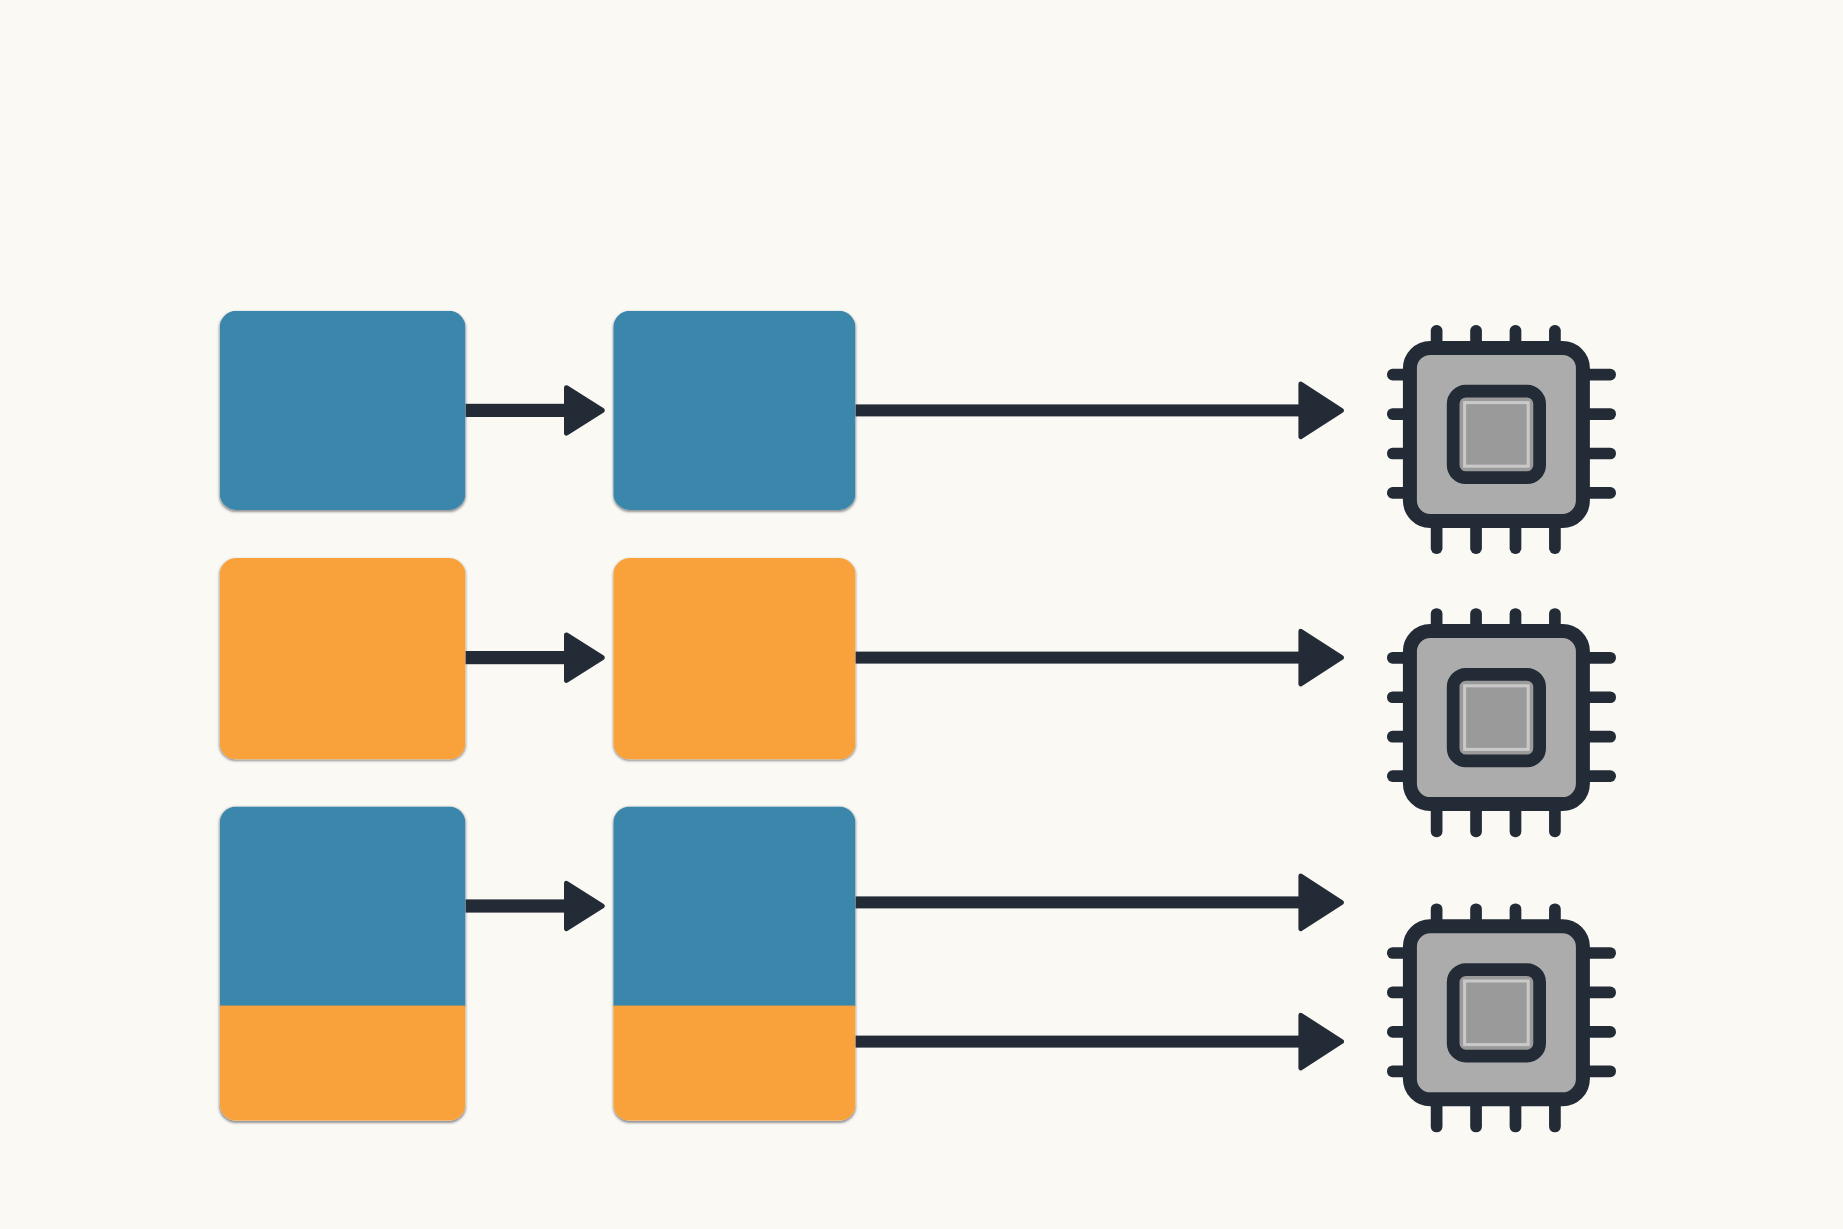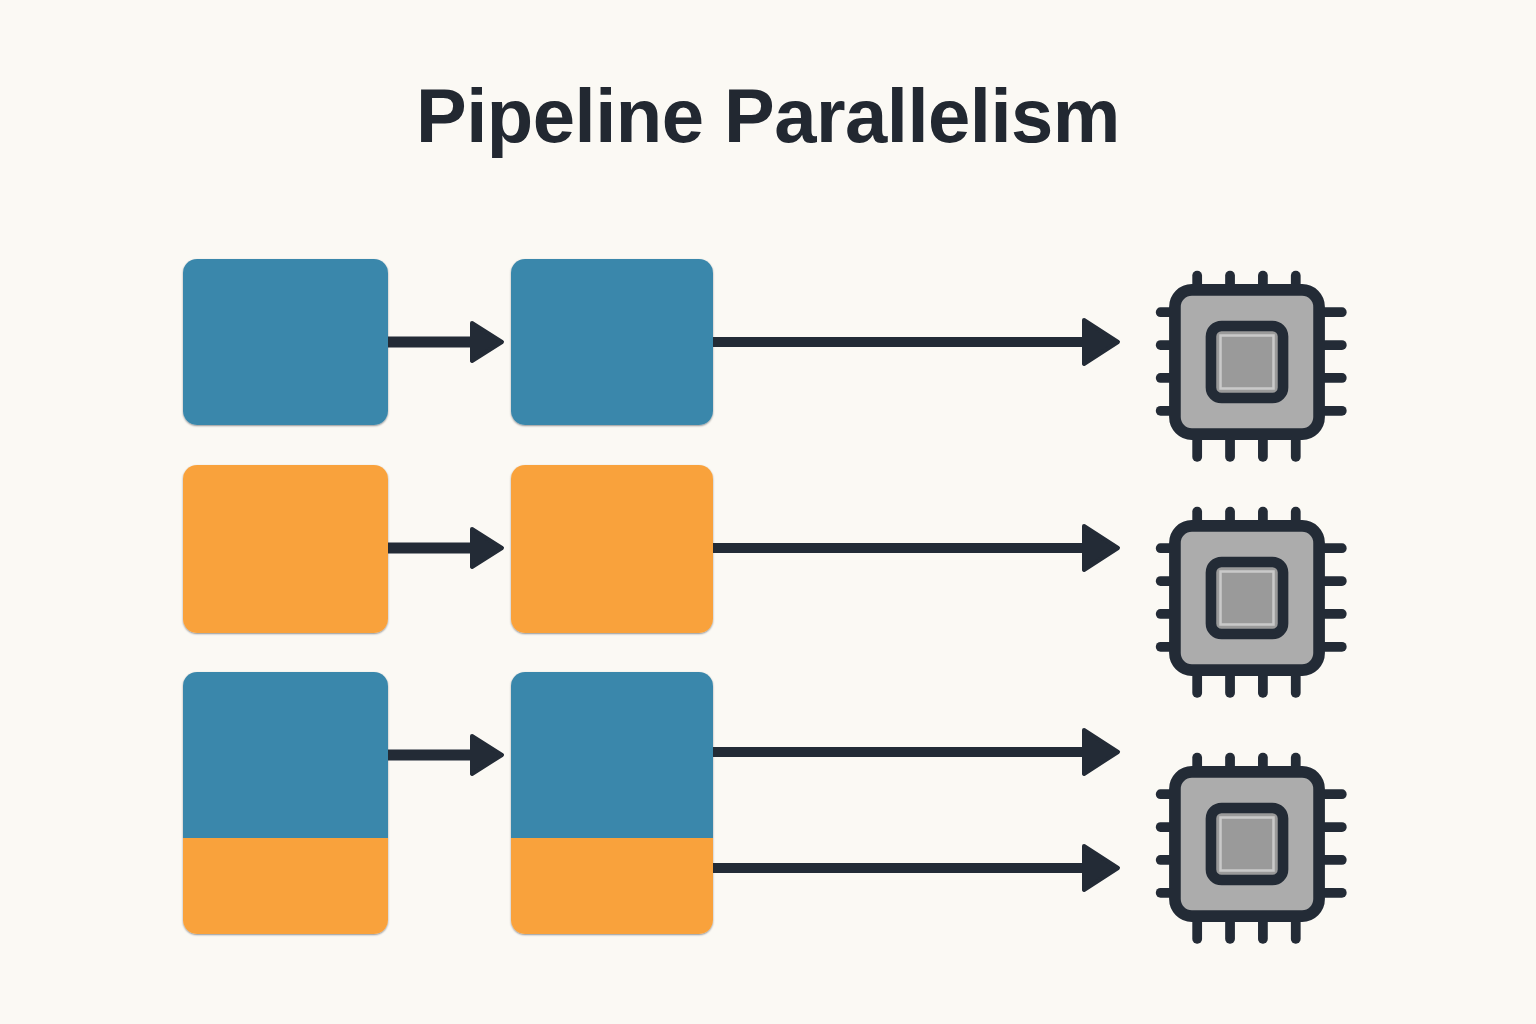--- a/index.html
+++ b/index.html
@@ -49,21 +49,20 @@
   }
   .cpu-wrap {
     position: absolute;
   }
 </style>
 </head>
 <body>
 
 <div id="canvas">
 
-  <div id="diagram-title">Pipeline Parallelism</div>
 
   <div id="boxes-layer">
       <div class="stage-box" style="left: 183px; top: 259px; width: 205px; height: 166px; border-radius: 14px; overflow: hidden;">
         <div style="position: absolute; left: 0px; width: 100%; background: rgb(58, 135, 171); top: 0%; height: 100%;"></div>
       </div>
       <div class="stage-box" style="left: 511px; top: 259px; width: 202px; height: 166px; border-radius: 14px; overflow: hidden;">
         <div style="position: absolute; left: 0px; width: 100%; background: rgb(58, 135, 171); top: 0%; height: 100%;"></div>
       </div>
       <div class="stage-box" style="left: 183px; top: 465px; width: 205px; height: 168px; border-radius: 14px; overflow: hidden;">
         <div style="position: absolute; left: 0px; width: 100%; background: rgb(249, 162, 60); top: 0%; height: 100%;"></div>

